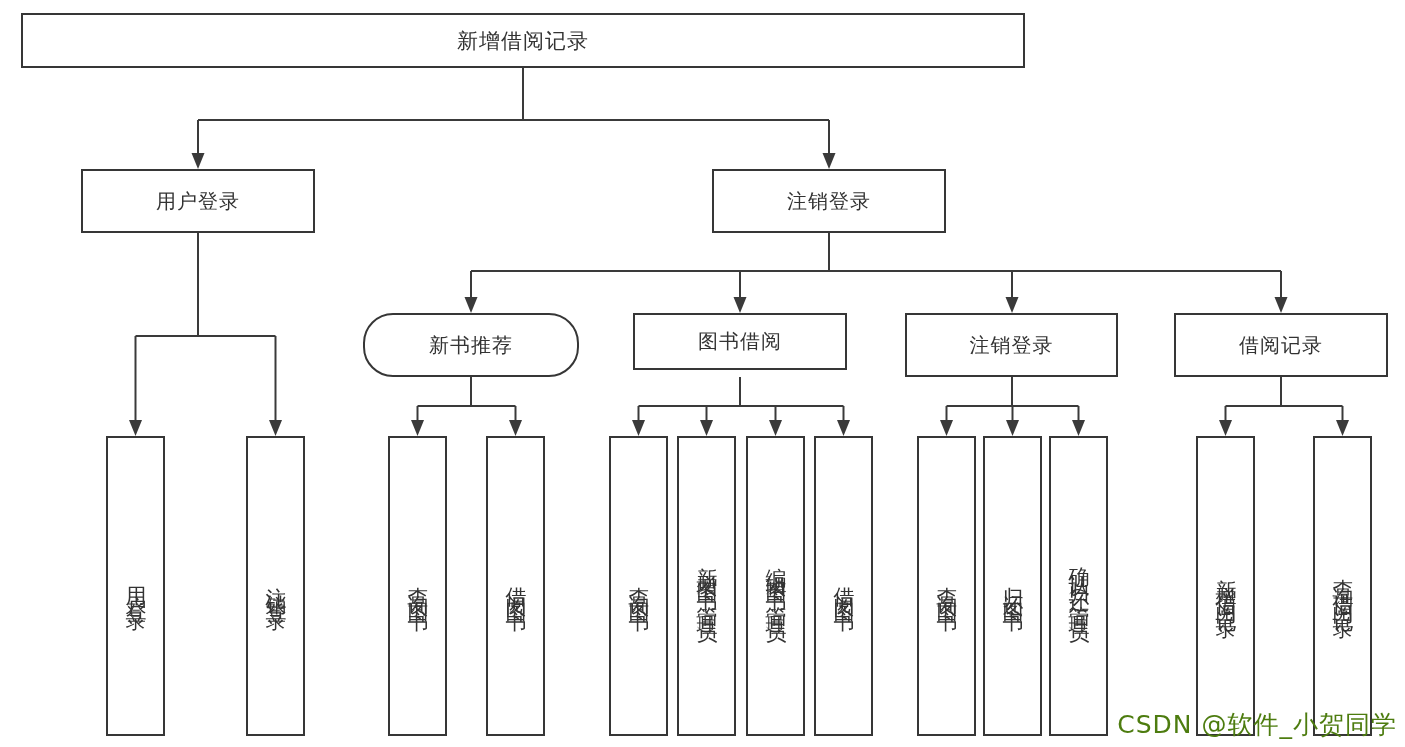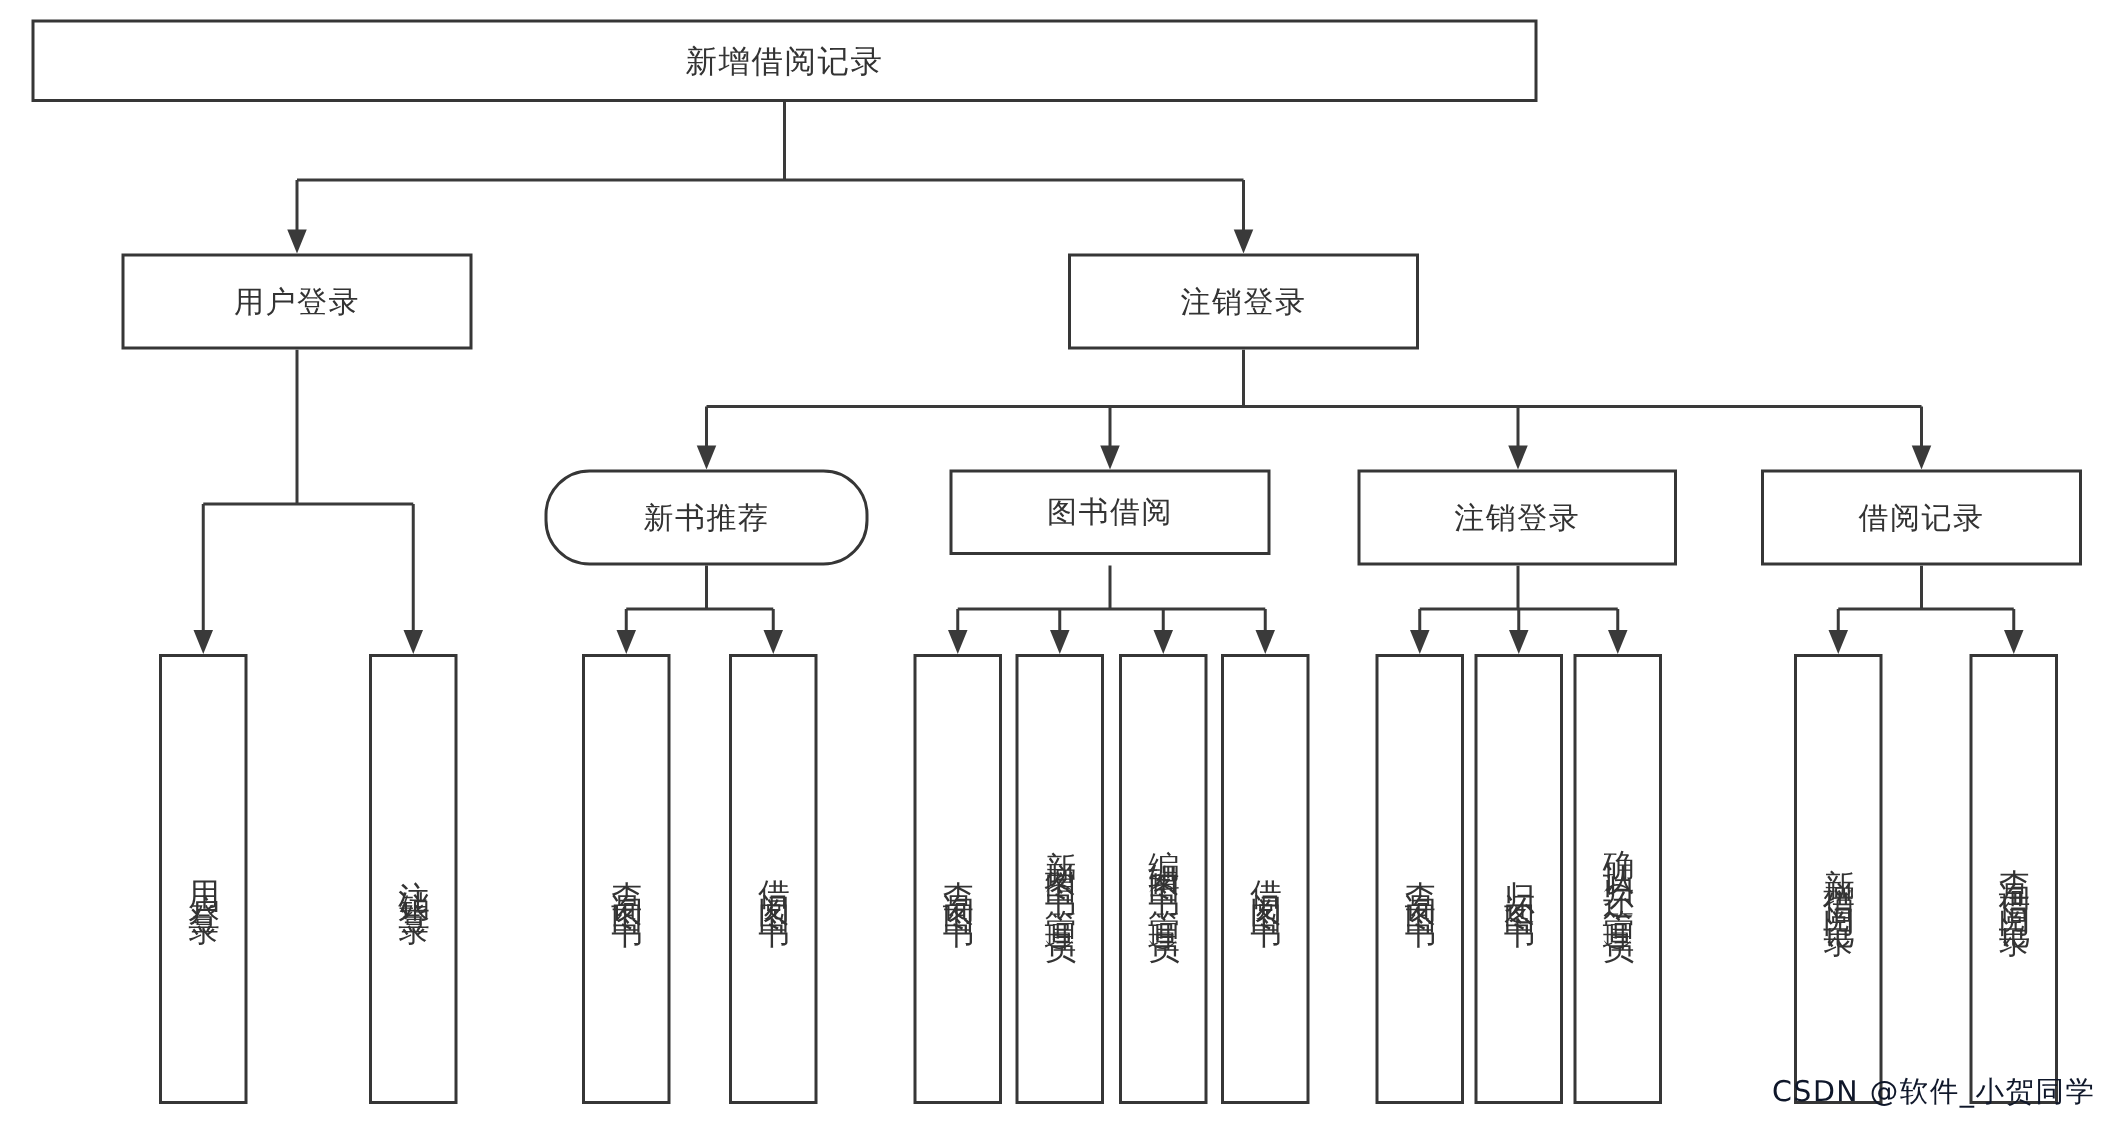--- a/index.html
+++ b/index.html
@@ -27,22 +27,22 @@
     writing-mode:vertical-rl;
     text-orientation:mixed;
     font-size:21px;
     letter-spacing:8px;
     line-height:1;
   }
   .vbox .lbl{display:inline-block;}
   .watermark{
     position:absolute;
     right:8px;bottom:6px;
-    font-size:19px;
-    color:#0f172a;
+    font-size:25px;
+    color:#4d7c0f;
     letter-spacing:1px;
     white-space:nowrap;
   }
   svg line{stroke:#3a3a3a;stroke-width:2;}
   svg polygon{fill:#3a3a3a;stroke:none;}
 </style>
 </head>
 <body>
 
 <div id="stage">

